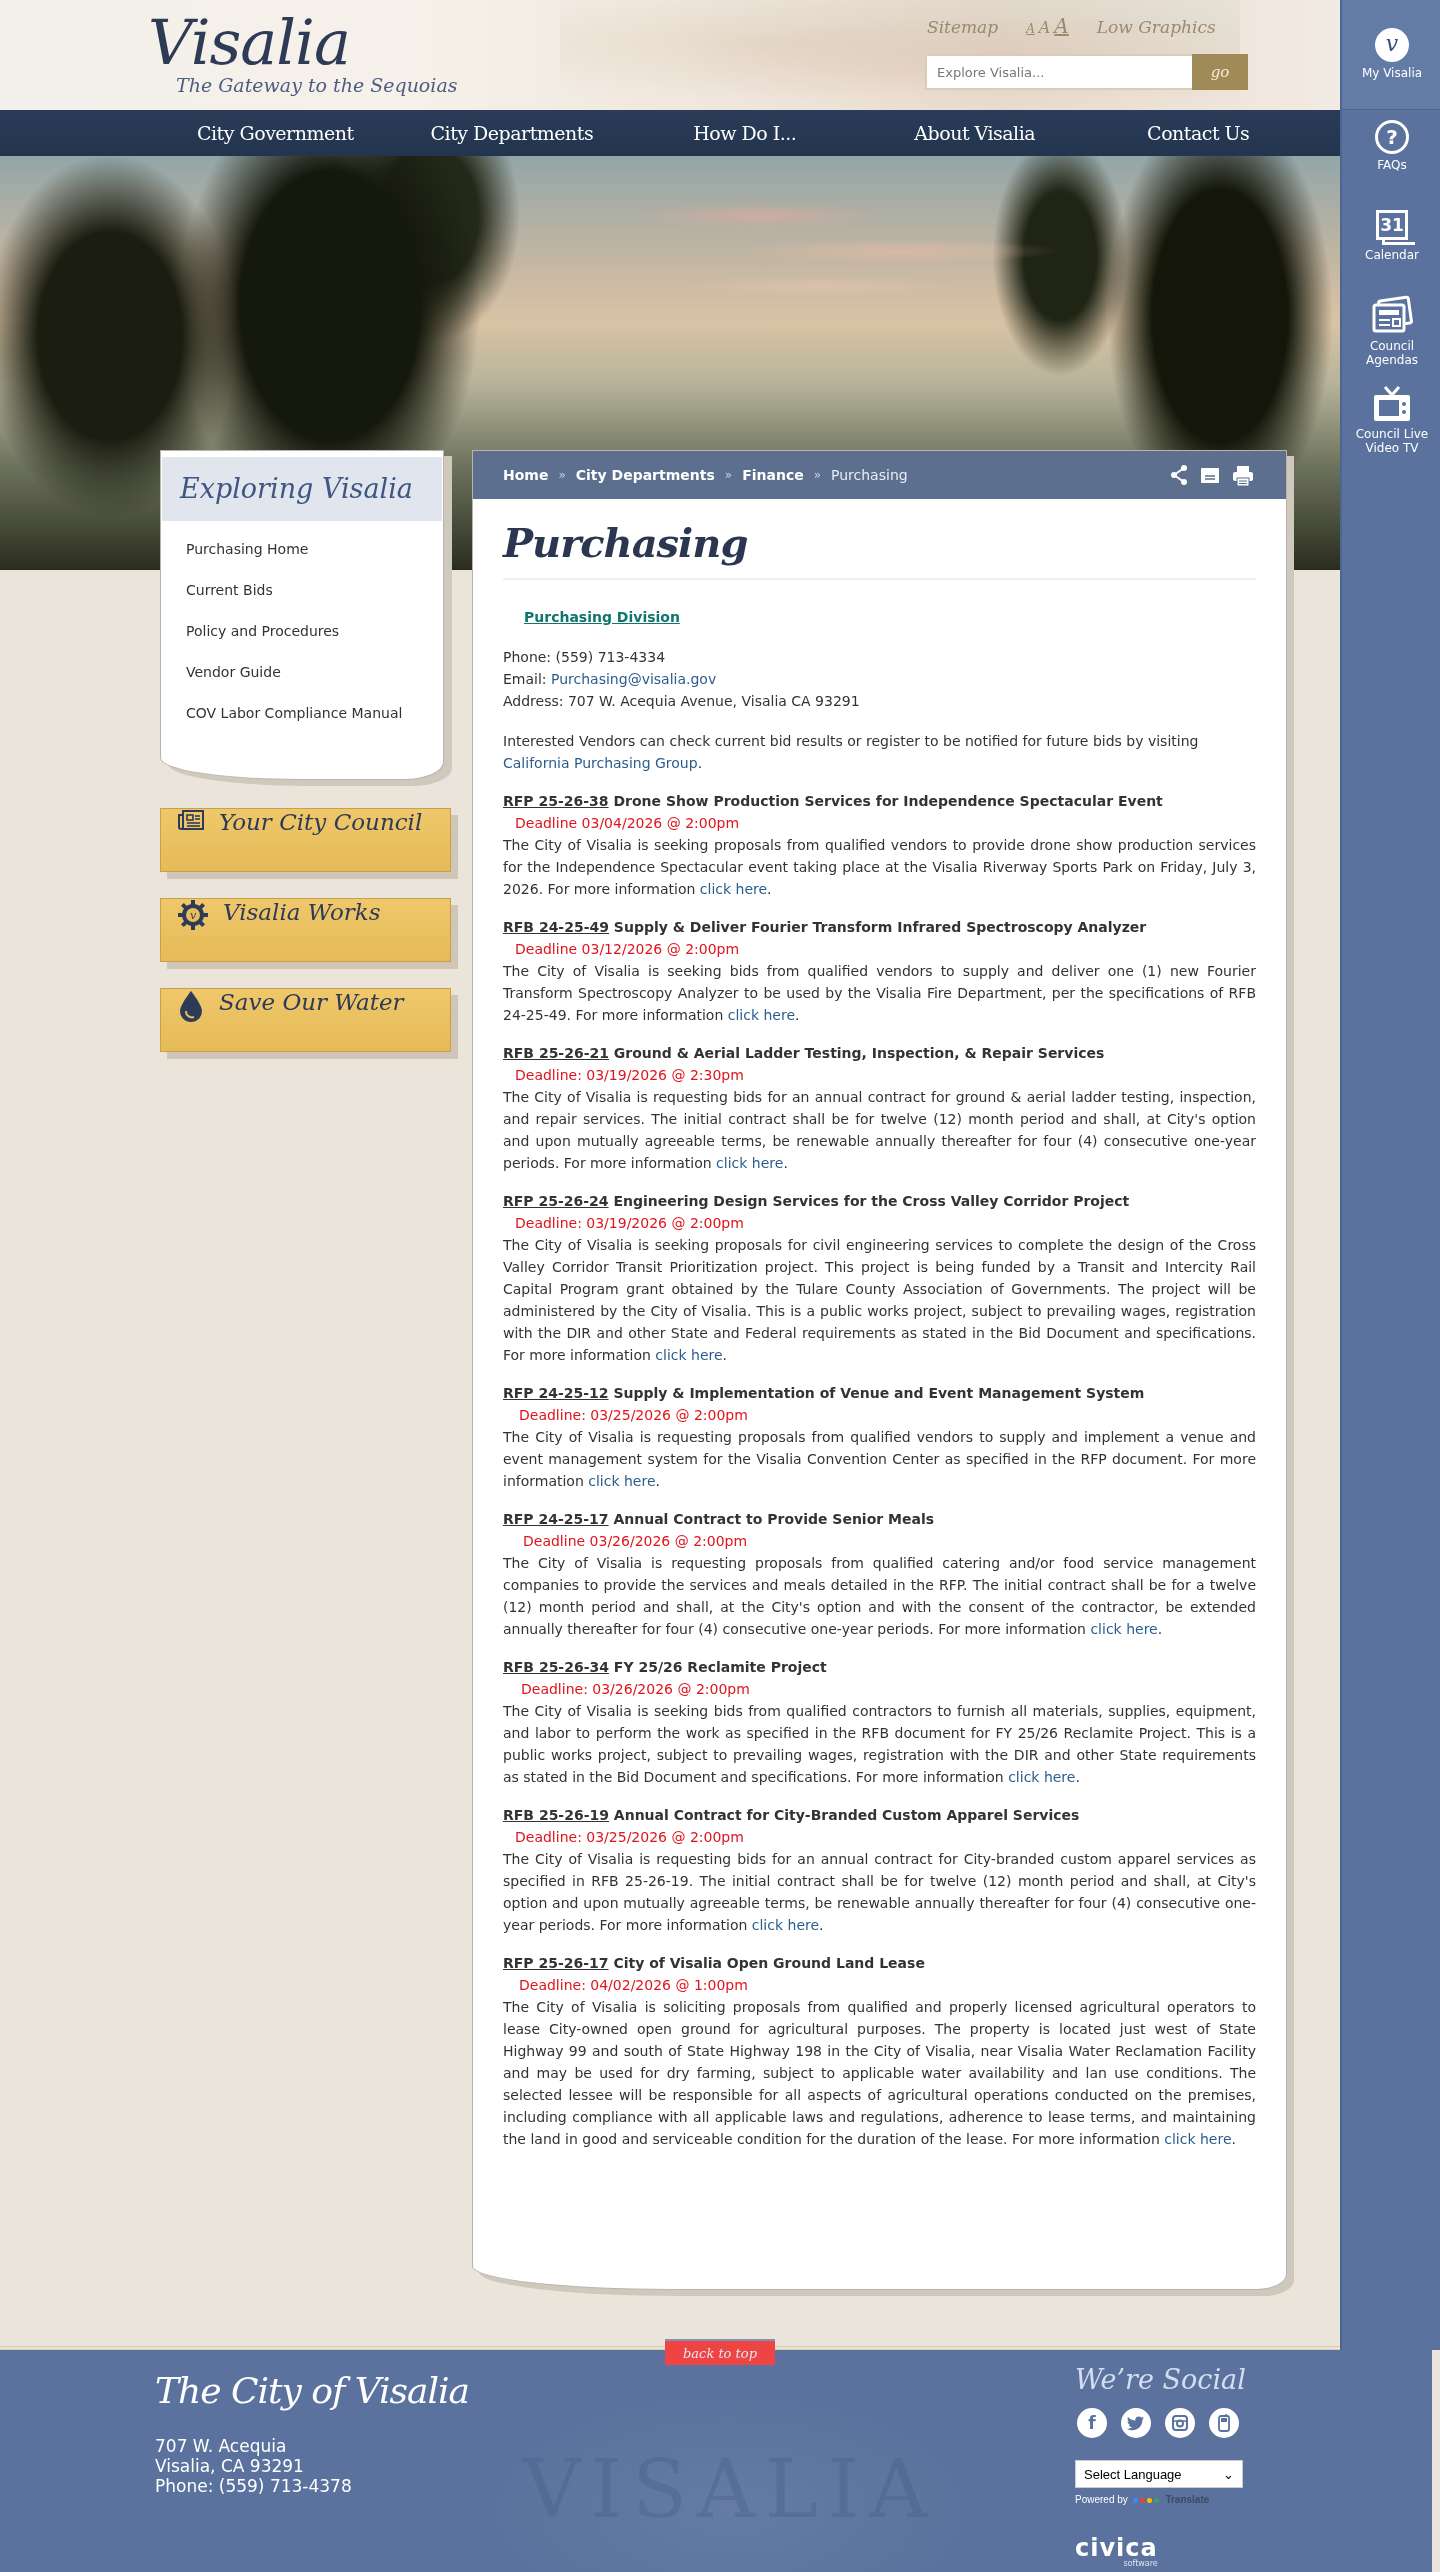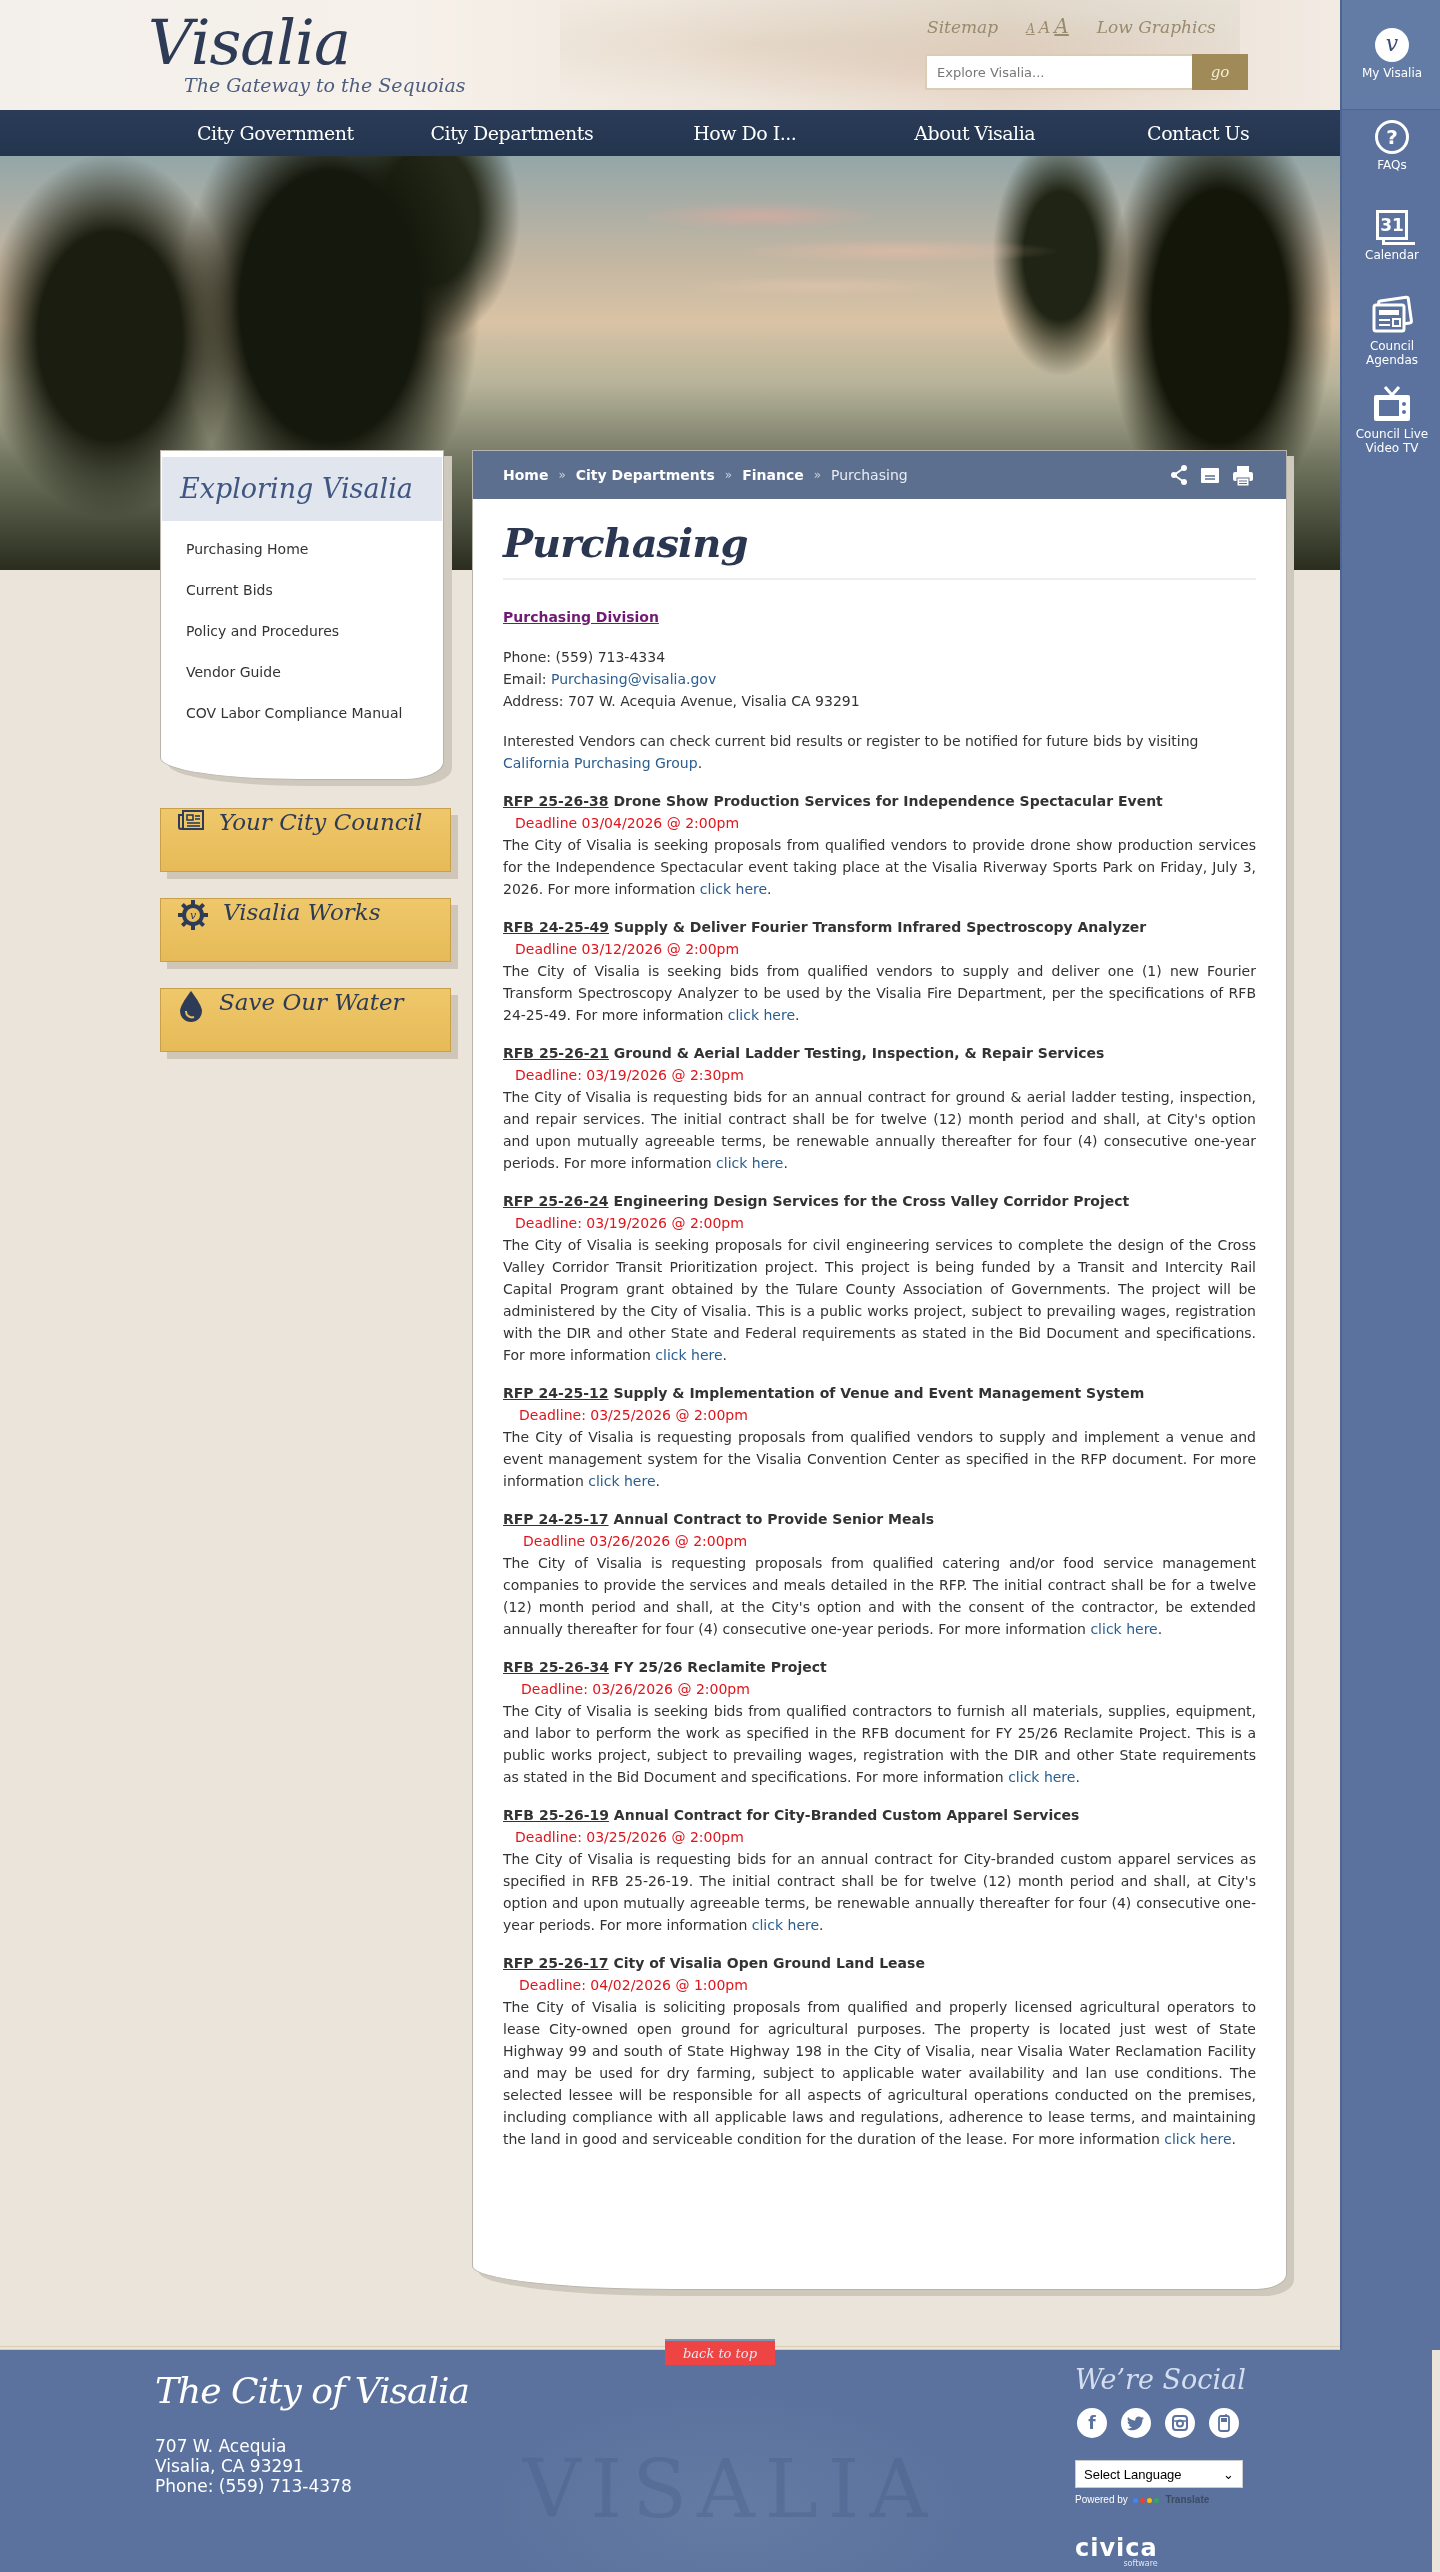--- a/index.html
+++ b/index.html
@@ -24,21 +24,21 @@
       radial-gradient(ellipse at 30% 40%, rgba(190,160,120,0.18), transparent 60%),
       radial-gradient(ellipse at 70% 60%, rgba(200,120,90,0.12), transparent 55%),
       radial-gradient(ellipse at 85% 20%, rgba(160,170,150,0.15), transparent 60%);
   }
   .logo { position: absolute; left: 148px; top: 8px; }
   .logo-word {
     font-family: "DejaVu Serif", serif; font-style: italic;
     font-size: 62px; color: #2e3b57; letter-spacing: -1px; line-height: 70px;
   }
   .logo-tag {
-    position: absolute; left: 36px; top: 66px; white-space: nowrap;
+    position: absolute; left: 28px; top: 66px; white-space: nowrap;
     font-family: "DejaVu Serif", serif; font-style: italic;
     font-size: 19px; color: #4d5d80;
   }
   .util-links { position: absolute; left: 927px; top: 14px; display: flex; align-items: baseline; gap: 28px; }
   .util-link { font-family: "DejaVu Serif", serif; font-style: italic; font-size: 17px; color: #9a8a6e; }
   .textsize { display: flex; align-items: baseline; gap: 4px; font-family: "DejaVu Serif", serif; font-style: italic; color: #9a8a6e; }
   .ts-s { font-size: 12px; text-decoration: underline; }
   .ts-m { font-size: 16px; }
   .ts-l { font-size: 20px; text-decoration: underline; }
   .search { position: absolute; left: 925px; top: 54px; display: flex; }
@@ -147,21 +147,21 @@
   .crumbbar a { color: #fff; font-weight: bold; }
   .crumb-sep { color: #c8d0df; margin: 0 10px; font-size: 12px; }
   .crumb-current { color: #e8ecf3; }
   .crumb-tools { position: absolute; right: 32px; top: 14px; display: flex; gap: 12px; }
   .content { padding: 0 30px; }
   .page-title {
     font-family: "DejaVu Serif", serif; font-style: italic; font-size: 40px; color: #2b3650;
     padding: 20px 0 12px; border-bottom: 2px solid #eeeeee; letter-spacing: -1px;
   }
   .body-text { font-size: 14px; line-height: 22px; color: #333; }
-  .division { margin-top: 26px; font-weight: bold; text-decoration: underline; color: #701a75; }
+  .division { margin-top: 26px; font-weight: bold; text-decoration: underline; color: #0f766e; margin-left: 21px; }
   .contact { margin-top: 18px; }
   .link { color: #2a5d8f; }
   .intro { margin-top: 18px; }
   .bid { margin-top: 16px; }
   .bid-title { font-weight: bold; color: #333; }
   .bid-code { text-decoration: underline; }
   .bid-deadline { color: #e0141b; }
   .bid-desc { text-align: justify; }
 
   

